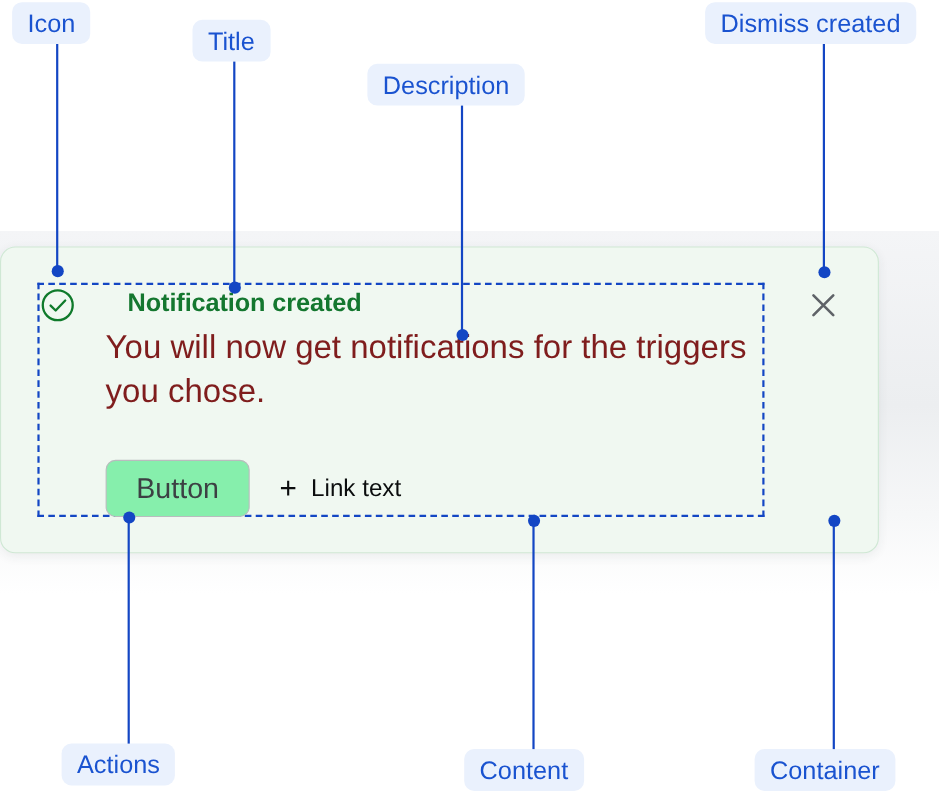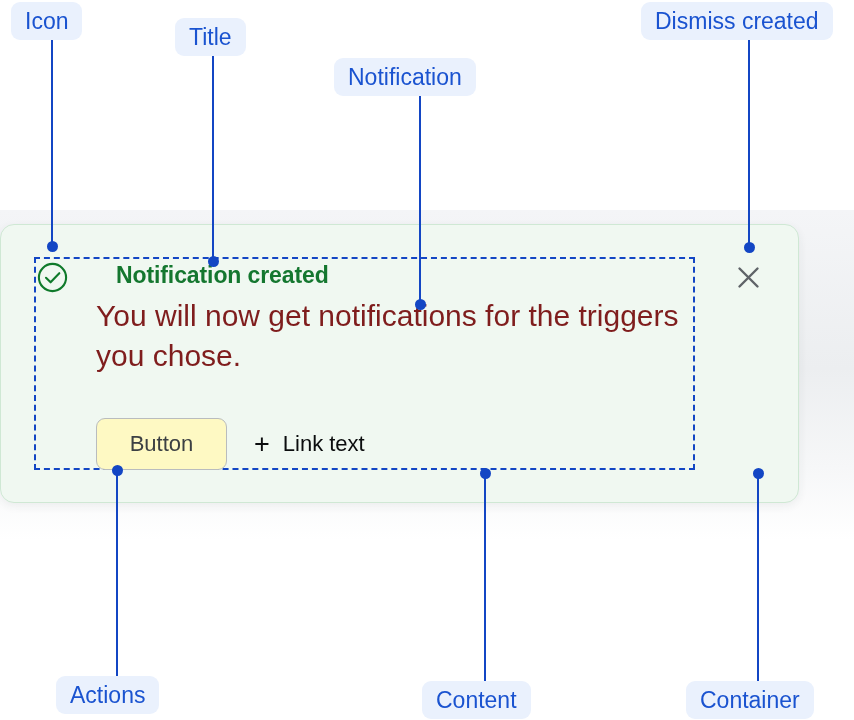--- a/index.html
+++ b/index.html
@@ -123,25 +123,25 @@
     left: 96px;
     top: 418px;
     height: 52px;
     display: flex;
     align-items: center;
   }
   #action-button {
     height: 52px;
     min-width: 131px;
     padding: 0 18px;
-    background: #fef9c3;
+    background: #86efac;
     border: 1px solid #b9bcbe;
     border-radius: 9px;
     font-family: "Liberation Sans", sans-serif;
-    font-size: 22px;
+    font-size: 26px;
     color: #3c4043;
     cursor: pointer;
     box-sizing: border-box;
   }
   #action-link {
     display: flex;
     align-items: center;
     margin-left: 27px;
     cursor: pointer;
     color: #0b0d0e;
@@ -203,21 +203,21 @@
 </div>
 
 <div class="anno" style="left:11px; top:2px;">Icon</div>
 <div class="anno-line" style="left:51px; top:40px; height:206px;"></div>
 <div class="anno-dot" style="left:51px; top:241px;"></div>
 
 <div class="anno" style="left:175px; top:18px;">Title</div>
 <div class="anno-line" style="left:212px; top:56px; height:205px;"></div>
 <div class="anno-dot" style="left:212px; top:256px;"></div>
 
-<div class="anno" style="left:334px; top:58px;">Notification</div>
+<div class="anno" style="left:334px; top:58px;">Description</div>
 <div class="anno-line" style="left:419px; top:96px; height:208px;"></div>
 <div class="anno-dot" style="left:419px; top:299px;"></div>
 
 <div class="anno" style="left:641px; top:2px;">Dismiss created</div>
 <div class="anno-line" style="left:748px; top:40px; height:207px;"></div>
 <div class="anno-dot" style="left:748px; top:242px;"></div>
 
 <div class="anno" style="left:56px; top:676px;">Actions</div>
 <div class="anno-line" style="left:116px; top:471px; height:205px;"></div>
 <div class="anno-dot" style="left:116px; top:465px;"></div>

